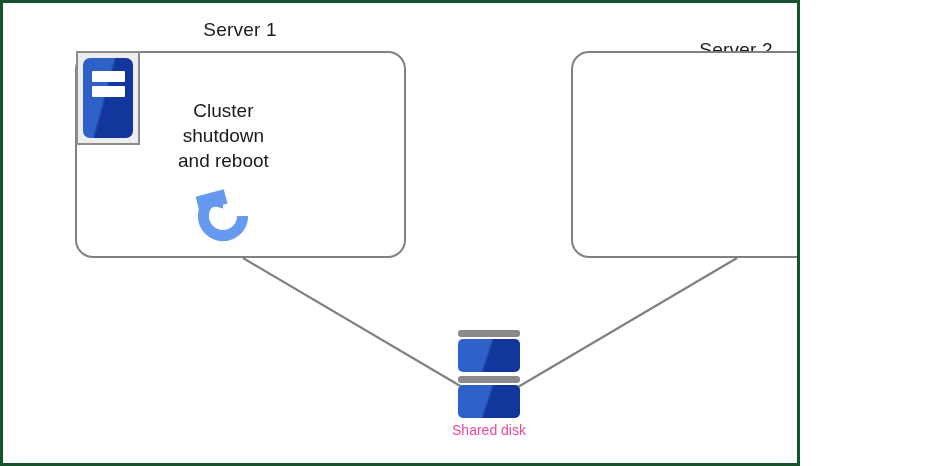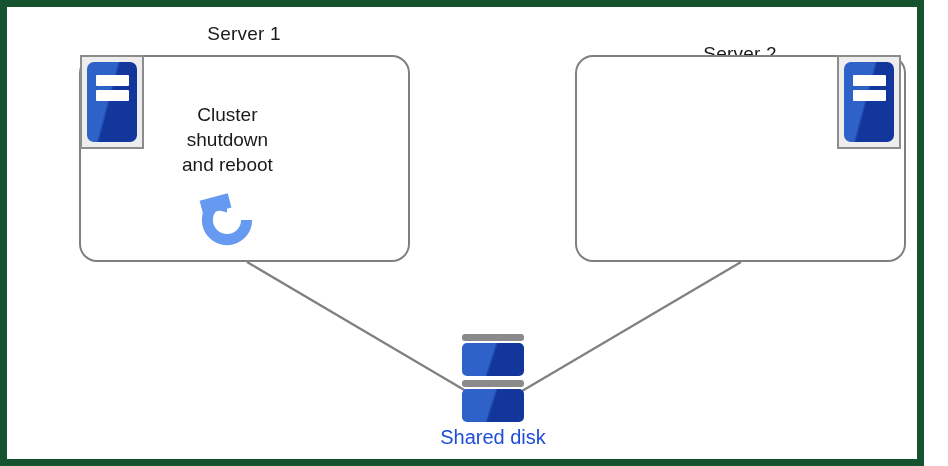--- a/index.html
+++ b/index.html
@@ -6,24 +6,24 @@
   html, body {
     margin: 0;
     padding: 0;
     background: #ffffff;
   }
   body {
     font-family: "Liberation Sans", sans-serif;
   }
   #canvas {
     position: relative;
-    width: 924px;
+    width: 800px;
     height: 466px;
     background: #ffffff;
-    border: 7px solid #14532d;
+    border: 3px solid #14532d;
     box-sizing: border-box;
     overflow: hidden;
   }
 
   
   .lines-layer {
     position: absolute;
     left: 0;
     top: 0;
     width: 948px;
@@ -140,22 +140,22 @@
     background: linear-gradient(108deg,
                 #2e62c8 0%, #2e62c8 46%,
                 #12369c 50%, #12369c 100%);
   }
   #shared-disk-label {
     position: absolute;
     left: 386px;
     top: 419px;
     width: 200px;
     text-align: center;
-    font-size: 20px;
-    color: #1d4ed8;
+    font-size: 14px;
+    color: #ec4899;
     white-space: nowrap;
   }
 </style>
 </head>
 <body>
 
 <div id="canvas">
 
   <svg class="lines-layer" viewBox="0 0 948 466" xmlns="http://www.w3.org/2000/svg">
     <line x1="240" y1="255" x2="459" y2="384" stroke="#808080" stroke-width="2.2"></line>

